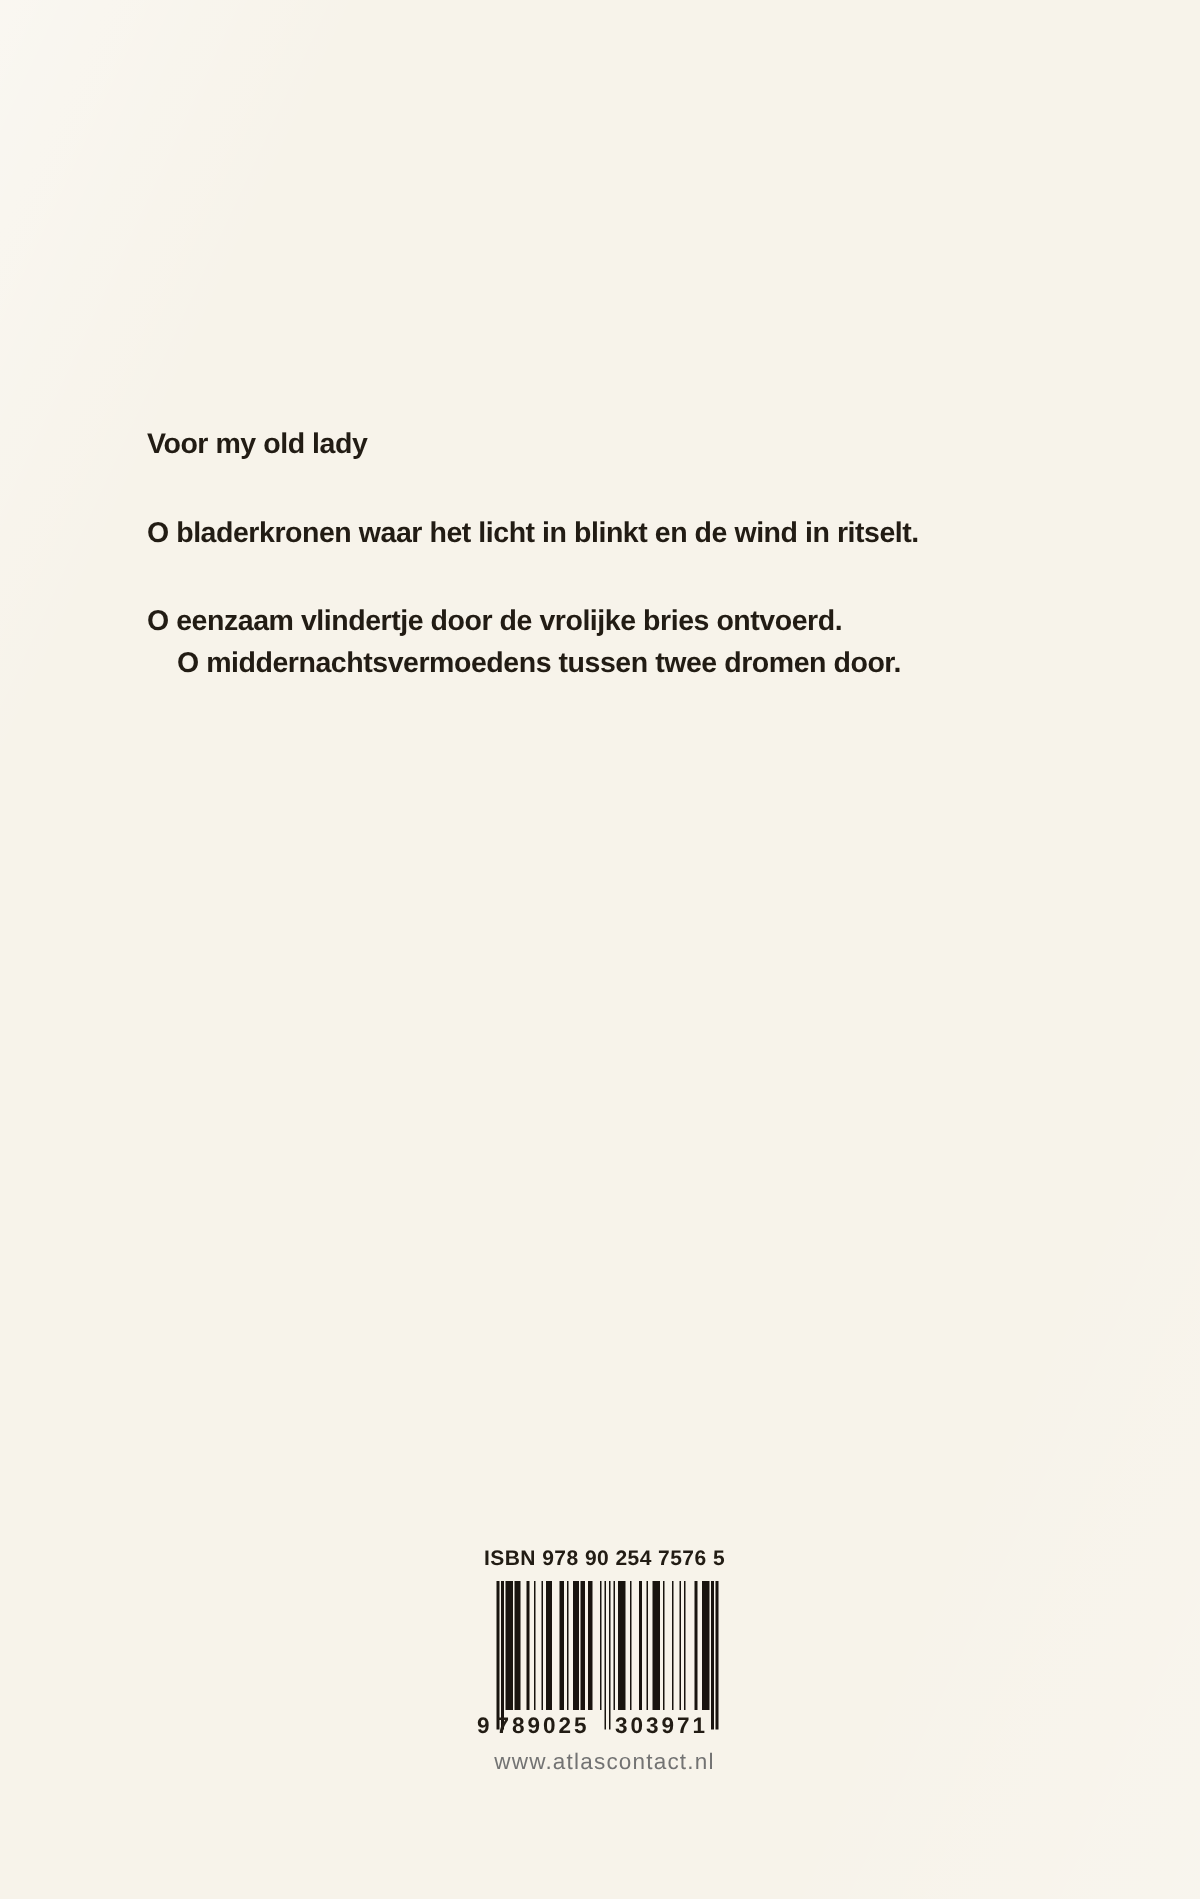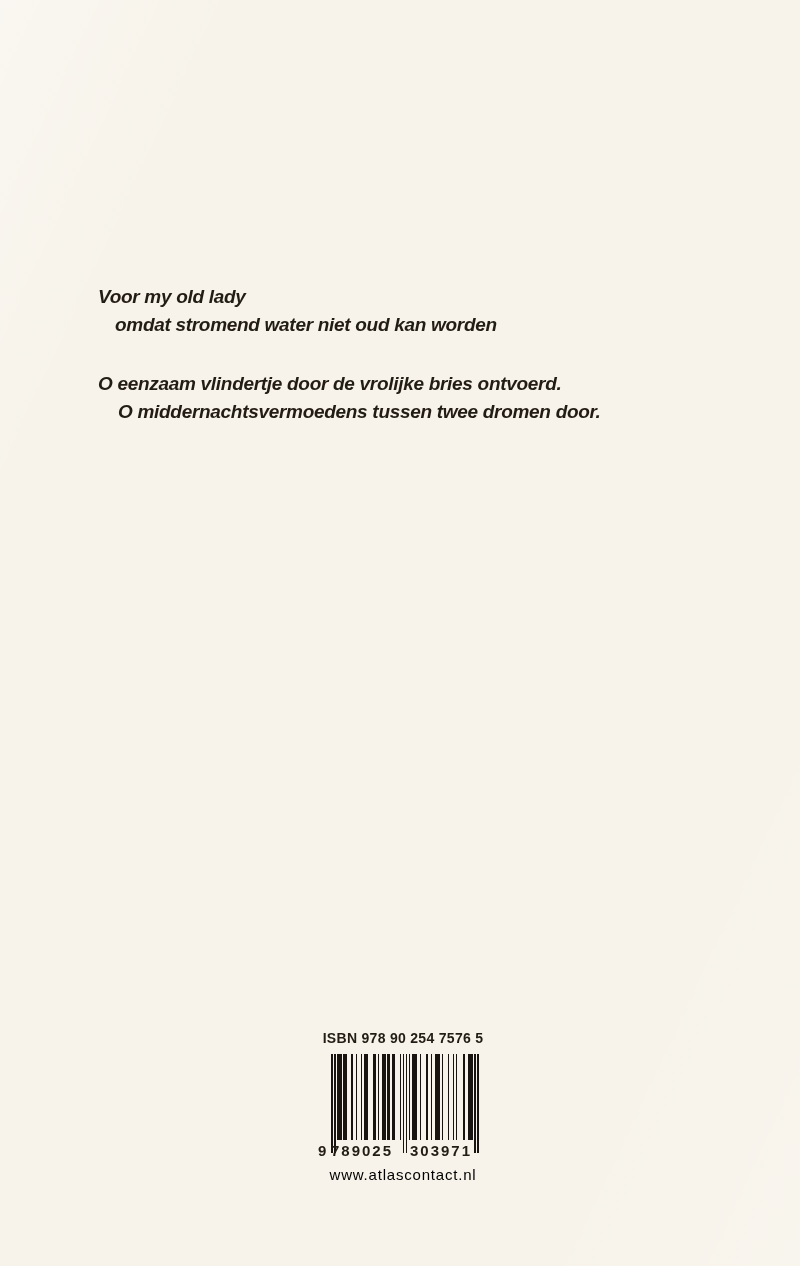--- a/index.html
+++ b/index.html
@@ -28,21 +28,20 @@
 
   .poem {
     position: absolute;
     left: 98px;
     top: 283px;
     font-weight: bold;
     font-size: 19px;
     letter-spacing: -0.3px;
     line-height: 28px;
     white-space: nowrap;
-    font-style: italic;
   }
   .poem .line { display: block; }
   .poem .indent-1 { padding-left: 17px; }
   .poem .indent-2 { padding-left: 20px; }
   .poem .stanza-gap { margin-top: 31px; }
 
   .barcode-wrap {
     position: absolute;
     left: 331px;
     top: 1054px;
@@ -94,21 +93,21 @@
     white-space: nowrap;
   }
 </style>
 </head>
 <body>
 
 <div class="cover" style="background: rgb(247, 243, 234); color: rgb(34, 28, 20);">
 
   <div class="poem">
     <span class="line">Voor my old lady</span>
-    <span class="line indent-1">omdat stromend water niet oud kan worden</span>
+    <span class="line stanza-gap">O bladerkronen waar het licht in blinkt en de wind in ritselt.</span>
     <span class="line stanza-gap">O eenzaam vlindertje door de vrolijke bries ontvoerd.</span>
     <span class="line indent-2">O middernachtsvermoedens tussen twee dromen door.</span>
   </div>
 
   <div class="barcode-wrap">
     <div class="isbn-label">ISBN 978 90 254 7576 5</div>
 
     <div class="bars" id="bars">
         <div class="bar guard" style="left: 0%; width: 1.05263%; background: rgb(25, 20, 15);"></div>
         <div class="bar guard" style="left: 2.10526%; width: 1.05263%; background: rgb(25, 20, 15);"></div>
@@ -141,16 +140,16 @@
         <div class="bar guard" style="left: 96.8421%; width: 1.05263%; background: rgb(25, 20, 15);"></div>
         <div class="bar guard" style="left: 98.9474%; width: 1.05263%; background: rgb(25, 20, 15);"></div>
       </div>
 
     <div class="ean-digits">
       <span class="d-first">9</span>
       <span class="d-left">789025</span>
       <span class="d-right">303971</span>
     </div>
 
-    <div class="website" style="color: #000000;">www.atlascontact.nl</div>
+    <div class="website" style="color: #737373;">www.atlascontact.nl</div>
   </div>
 
 </div>
 
 </body></html>

